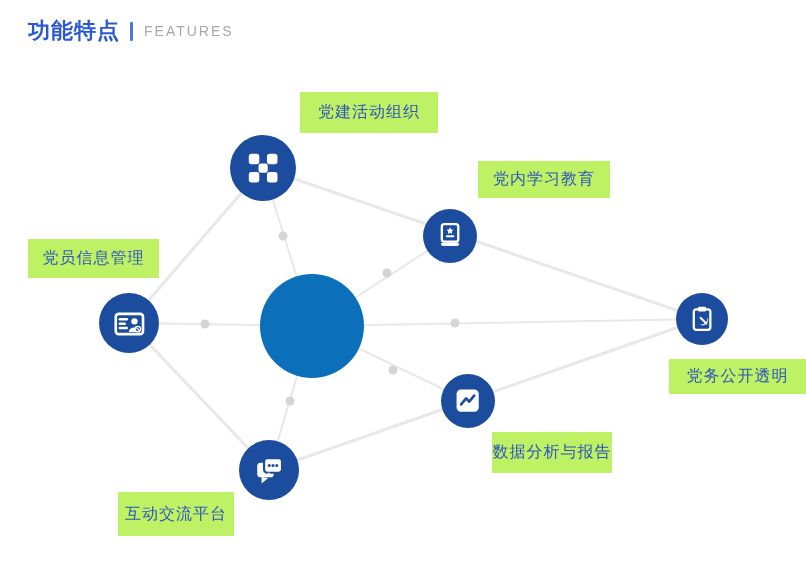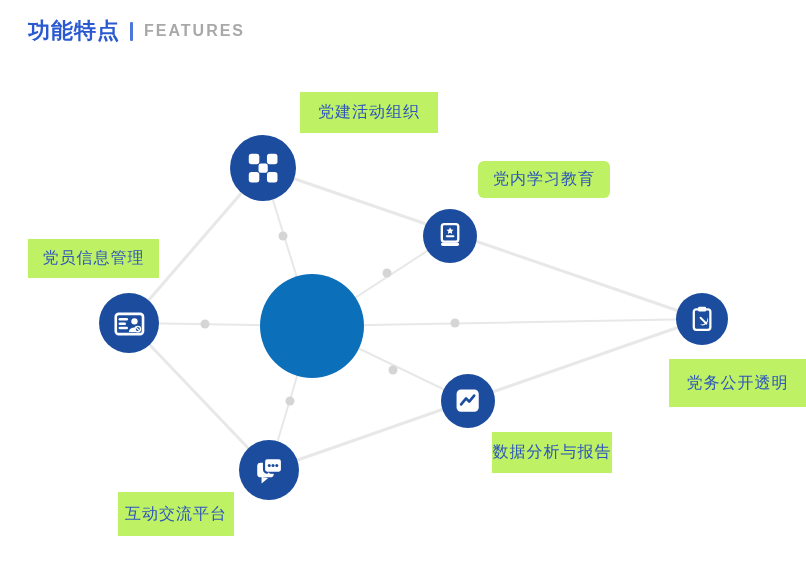--- a/index.html
+++ b/index.html
@@ -30,24 +30,24 @@
     font-family: Liberation Serif, serif;
   }
   .title-divider {
     width: 3px;
     height: 19px;
     background: #4c77dd;
     margin: 0 11px 0 10px;
     border-radius: 1px;
   }
   .title-en {
-    font-size: 16px;
+    font-size: 14px;
     color: #a8a8a8;
     letter-spacing: 2px;
-    font-weight: 700;
+    font-weight: 400;
   }
 
   
   .links {
     position: absolute;
     left: 0; top: 0;
     width: 806px; height: 563px;
   }
 
   .node-circle {
@@ -80,23 +80,23 @@
     background: #bef264;
     color: #2e55bd;
     font-size: 16px;
     letter-spacing: 1px;
     display: flex;
     align-items: center;
     justify-content: center;
     white-space: nowrap;
   }
   .l-tl { left: 300px; top:  92px; width: 138px; height: 41px; }
-  .l-tr { left: 478px; top: 161px; width: 132px; height: 37px; border-radius: 6px; }
+  .l-tr { left: 478px; top: 161px; width: 132px; height: 37px; }
   .l-l  { left:  28px; top: 239px; width: 131px; height: 39px; }
-  .l-r  { left: 669px; top: 359px; width: 137px; height: 48px; }
+  .l-r  { left: 669px; top: 359px; width: 137px; height: 35px; }
   .l-br { left: 492px; top: 432px; width: 120px; height: 41px; }
   .l-b  { left: 118px; top: 492px; width: 116px; height: 44px; }
 </style>
 </head>
 <body>
 
 <div class="stage">
 
   <div class="header">
     <span class="title-zh">功能特点</span>

